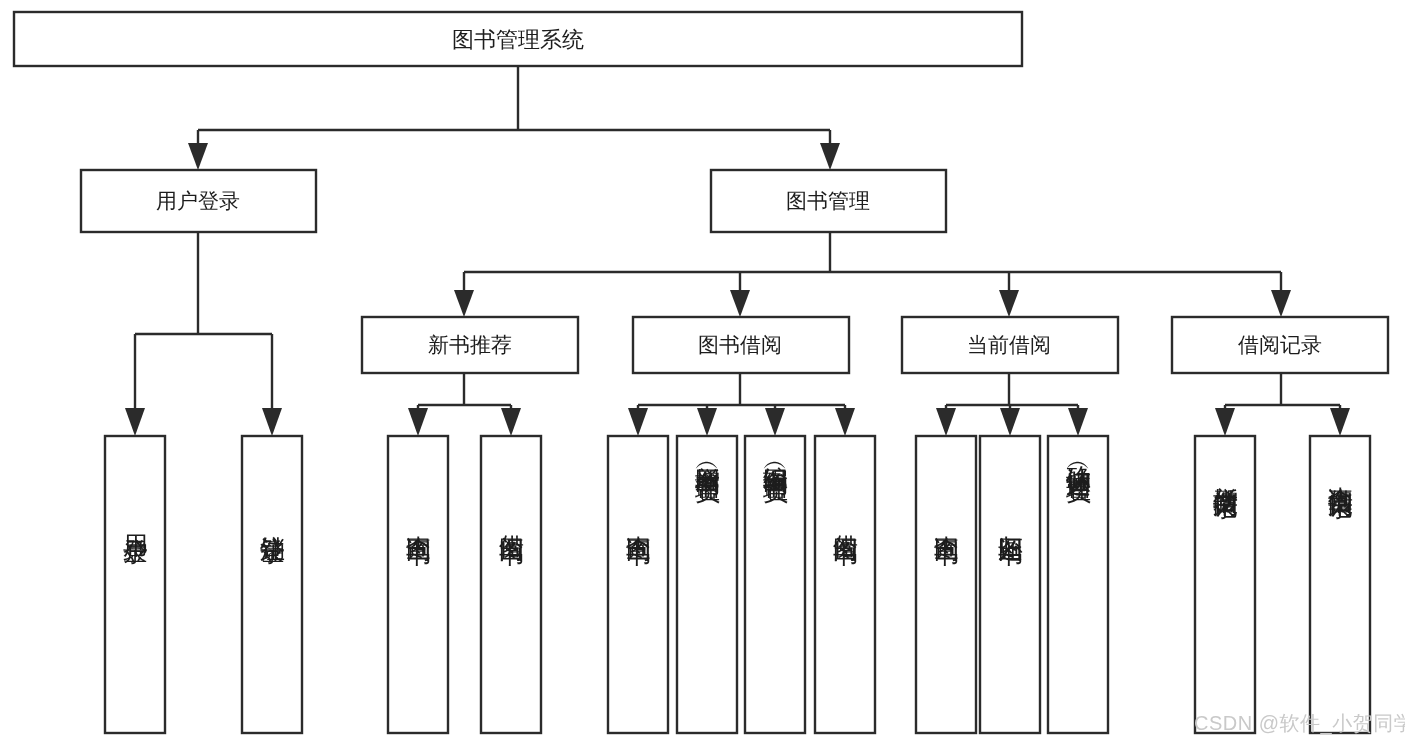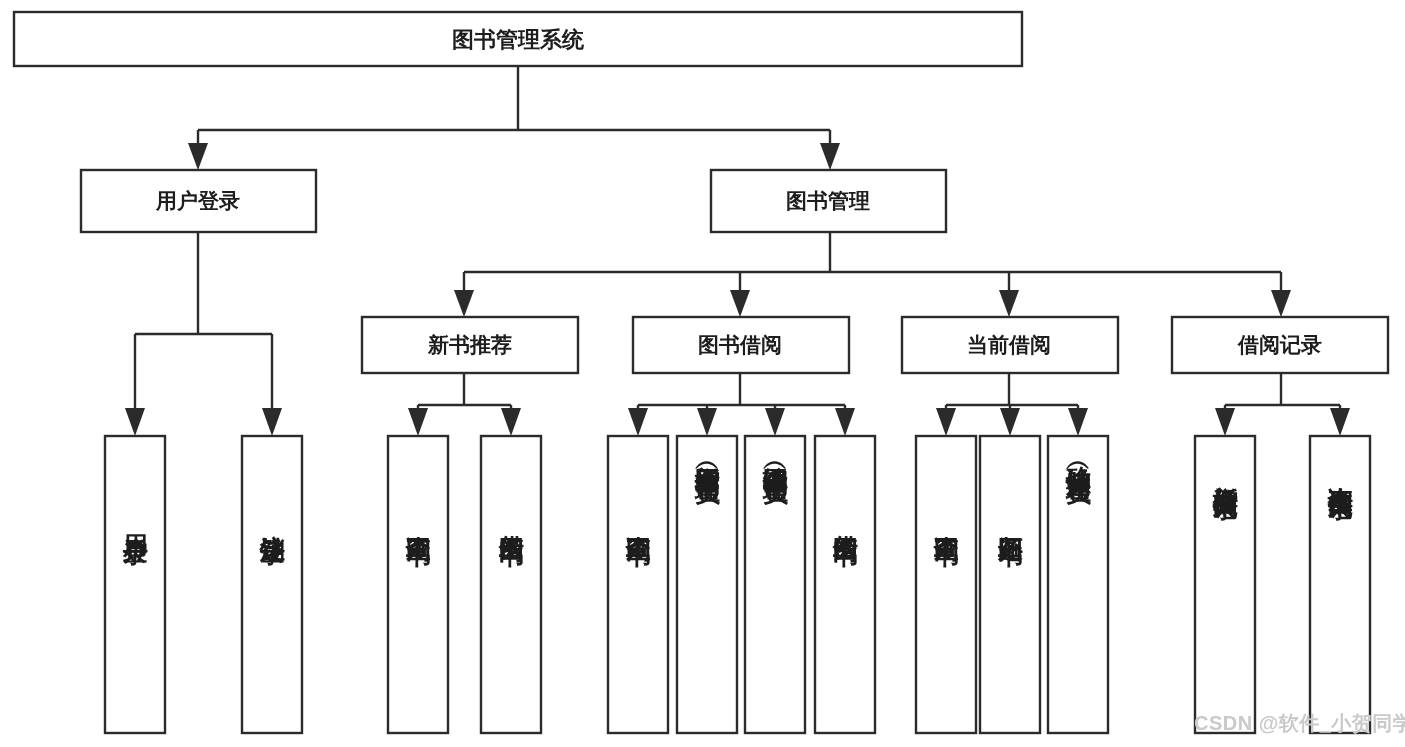--- a/index.html
+++ b/index.html
@@ -11,21 +11,20 @@
     width: 1405px;
     height: 747px;
     font-family: "Liberation Sans", "DejaVu Sans", sans-serif;
     overflow: hidden;
     position: relative;
   }
   #diagram-root {
     position: relative;
     width: 1405px;
     height: 683px;
-    font-weight: bold;
   }
   svg.diagram-canvas {
     position: absolute;
     top: 0;
     left: 0;
     width: 1405px;
     height: 747px;
   }
   .node-box {
     fill: #ffffff;

